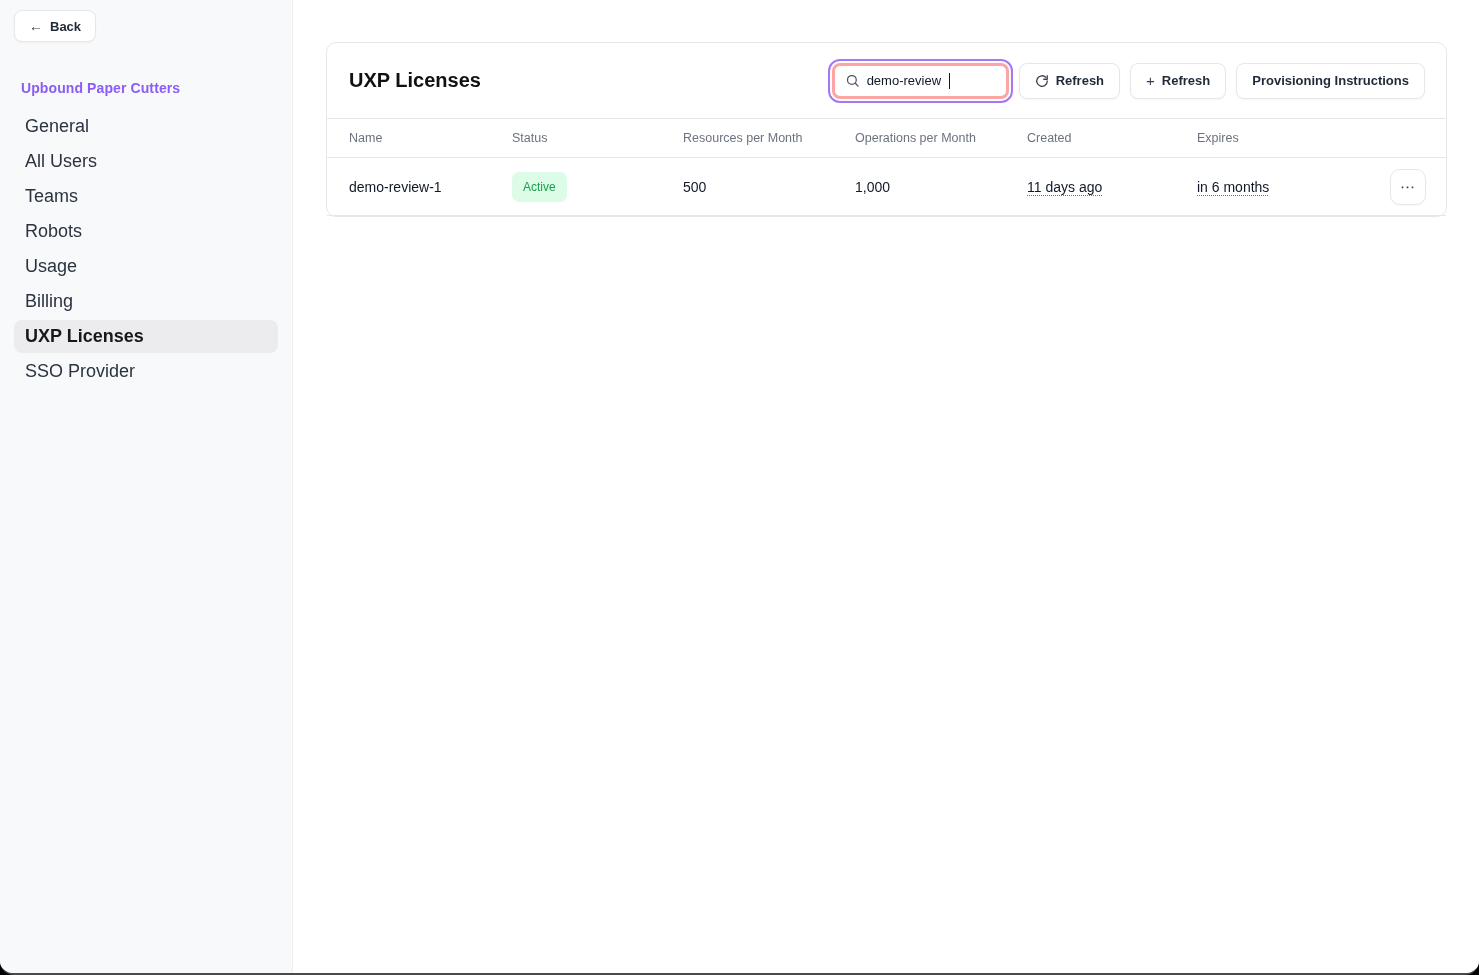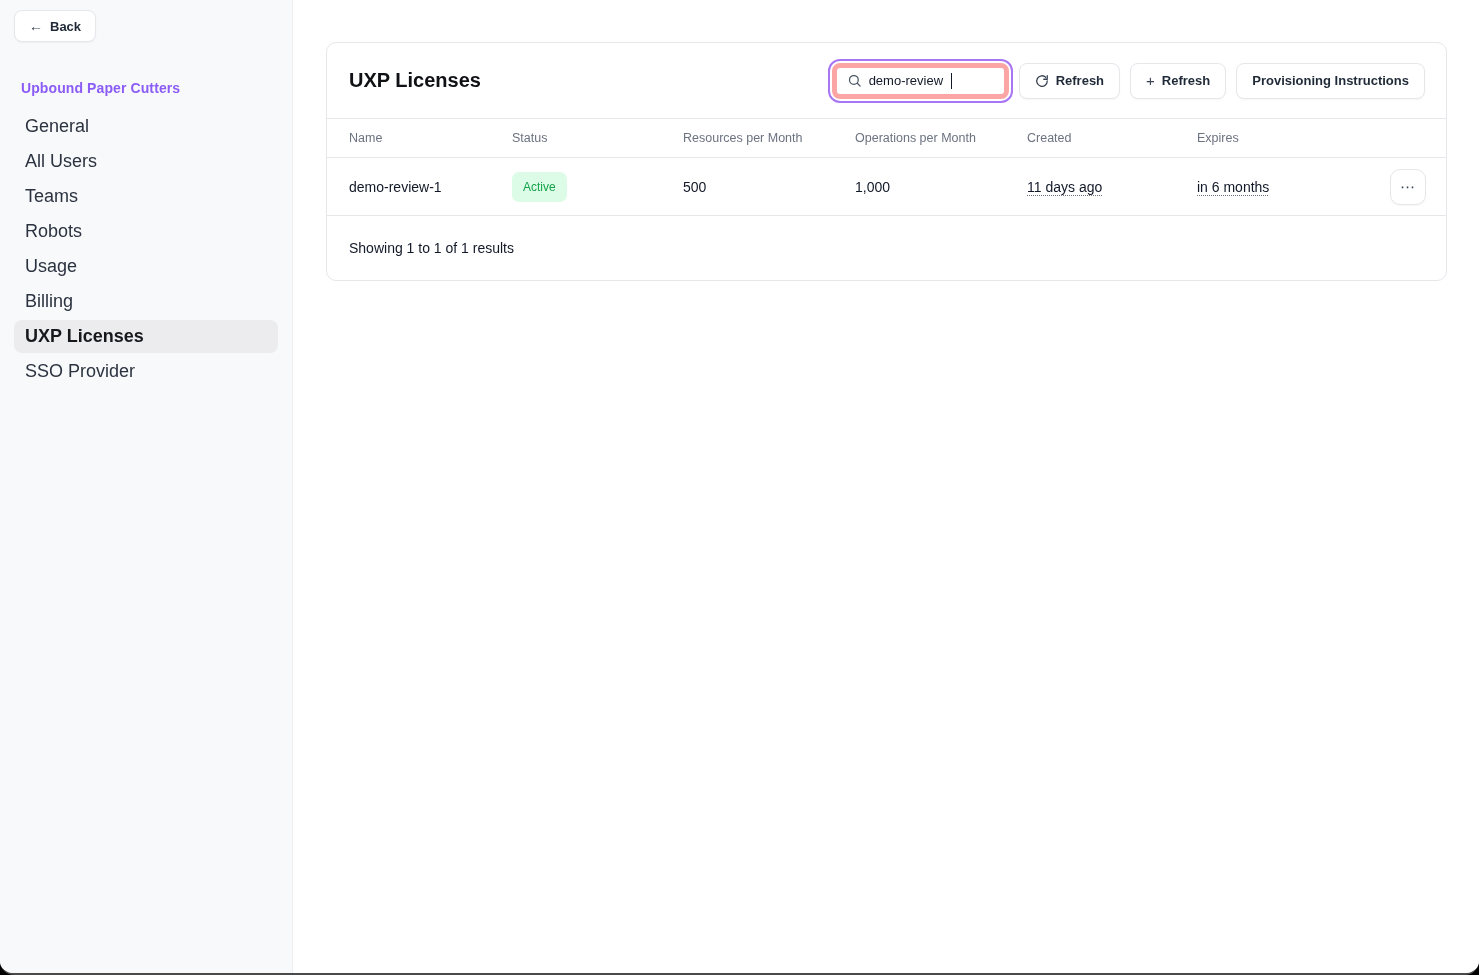--- a/index.html
+++ b/index.html
@@ -65,21 +65,21 @@
     display: flex; align-items: center;
     padding: 0 21px 0 22px;
     border-bottom: 1px solid #e5e7eb;
   }
   .page-title { font-size: 20px; font-weight: 700; color: #0f1115; }
   .header-controls { margin-left: auto; display: flex; align-items: center; gap: 10px; }
 
   .search-box {
     width: 177px; height: 36px;
     background: #fff;
-    border: 5px solid #fca5a5;
+    border: 3px solid #fca5a5;
     border-radius: 8px;
     outline: 2px solid #a875f5;
     outline-offset: 2px;
     display: flex; align-items: center;
     padding: 0 10px;
     gap: 7px;
     cursor: text;
   }
   .search-box .value { font-size: 13px; color: #111827; white-space: nowrap; }
   .caret {
@@ -229,19 +229,16 @@
         <div class="td">
           <span class="tooltip-text">in 6 months</span>
         </div>
         <div class="td actions-cell">
           <button class="ellipsis-btn">
             <span>⋯</span>
           </button>
         </div>
       </div>
 
-      <div class="card-footer">
-        <span>Showing 1 to 1 of 1 results</span>
-      </div>
 
     </div>
   </div>
 </div>
 
 </body></html>

